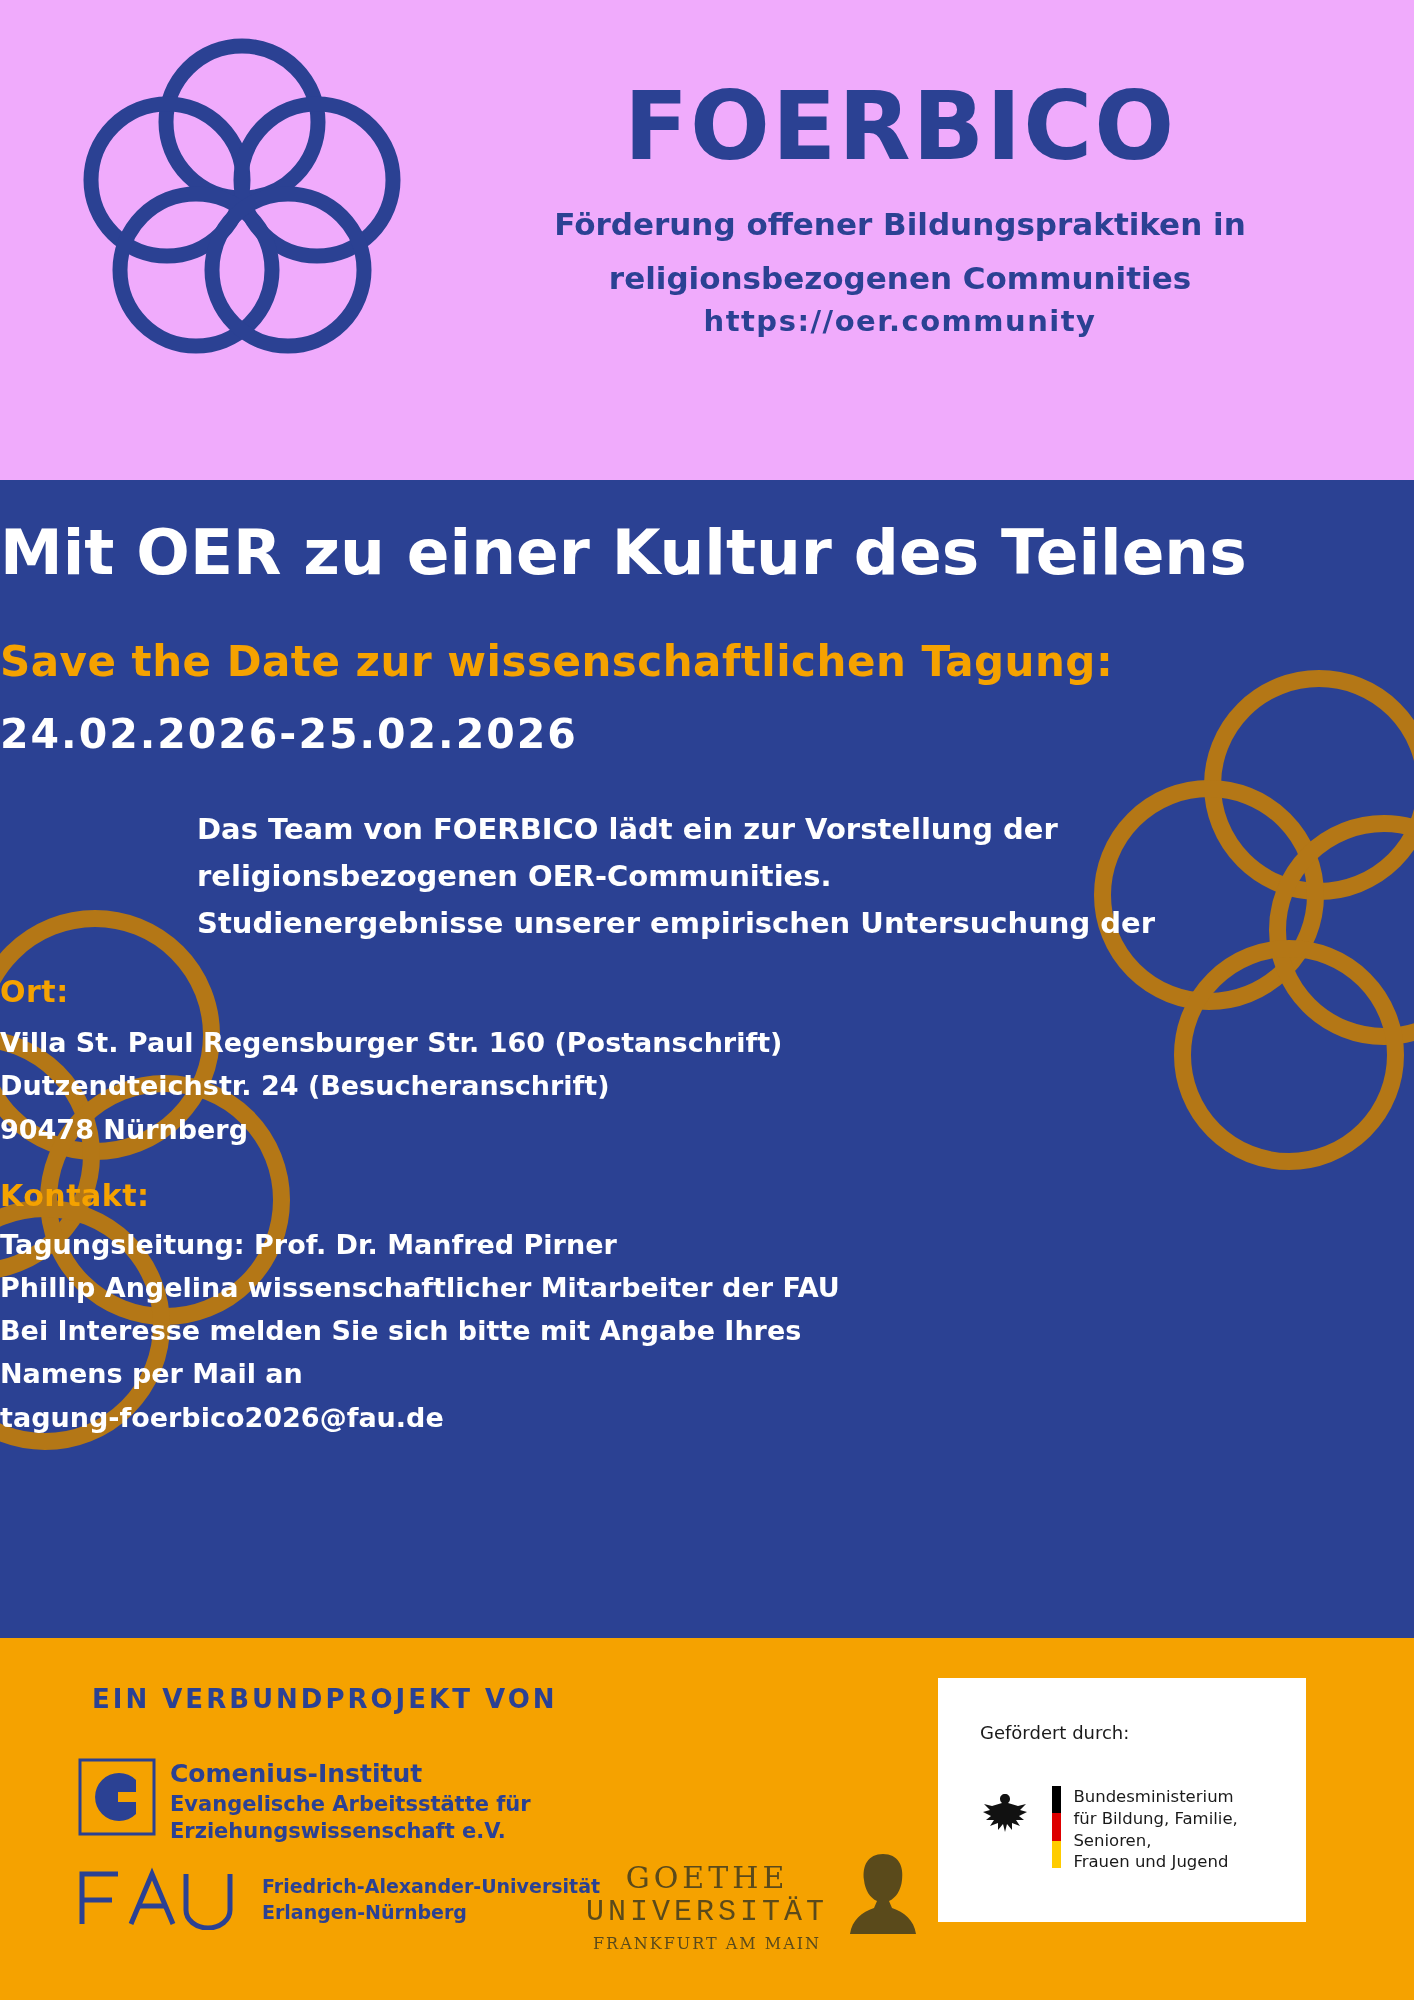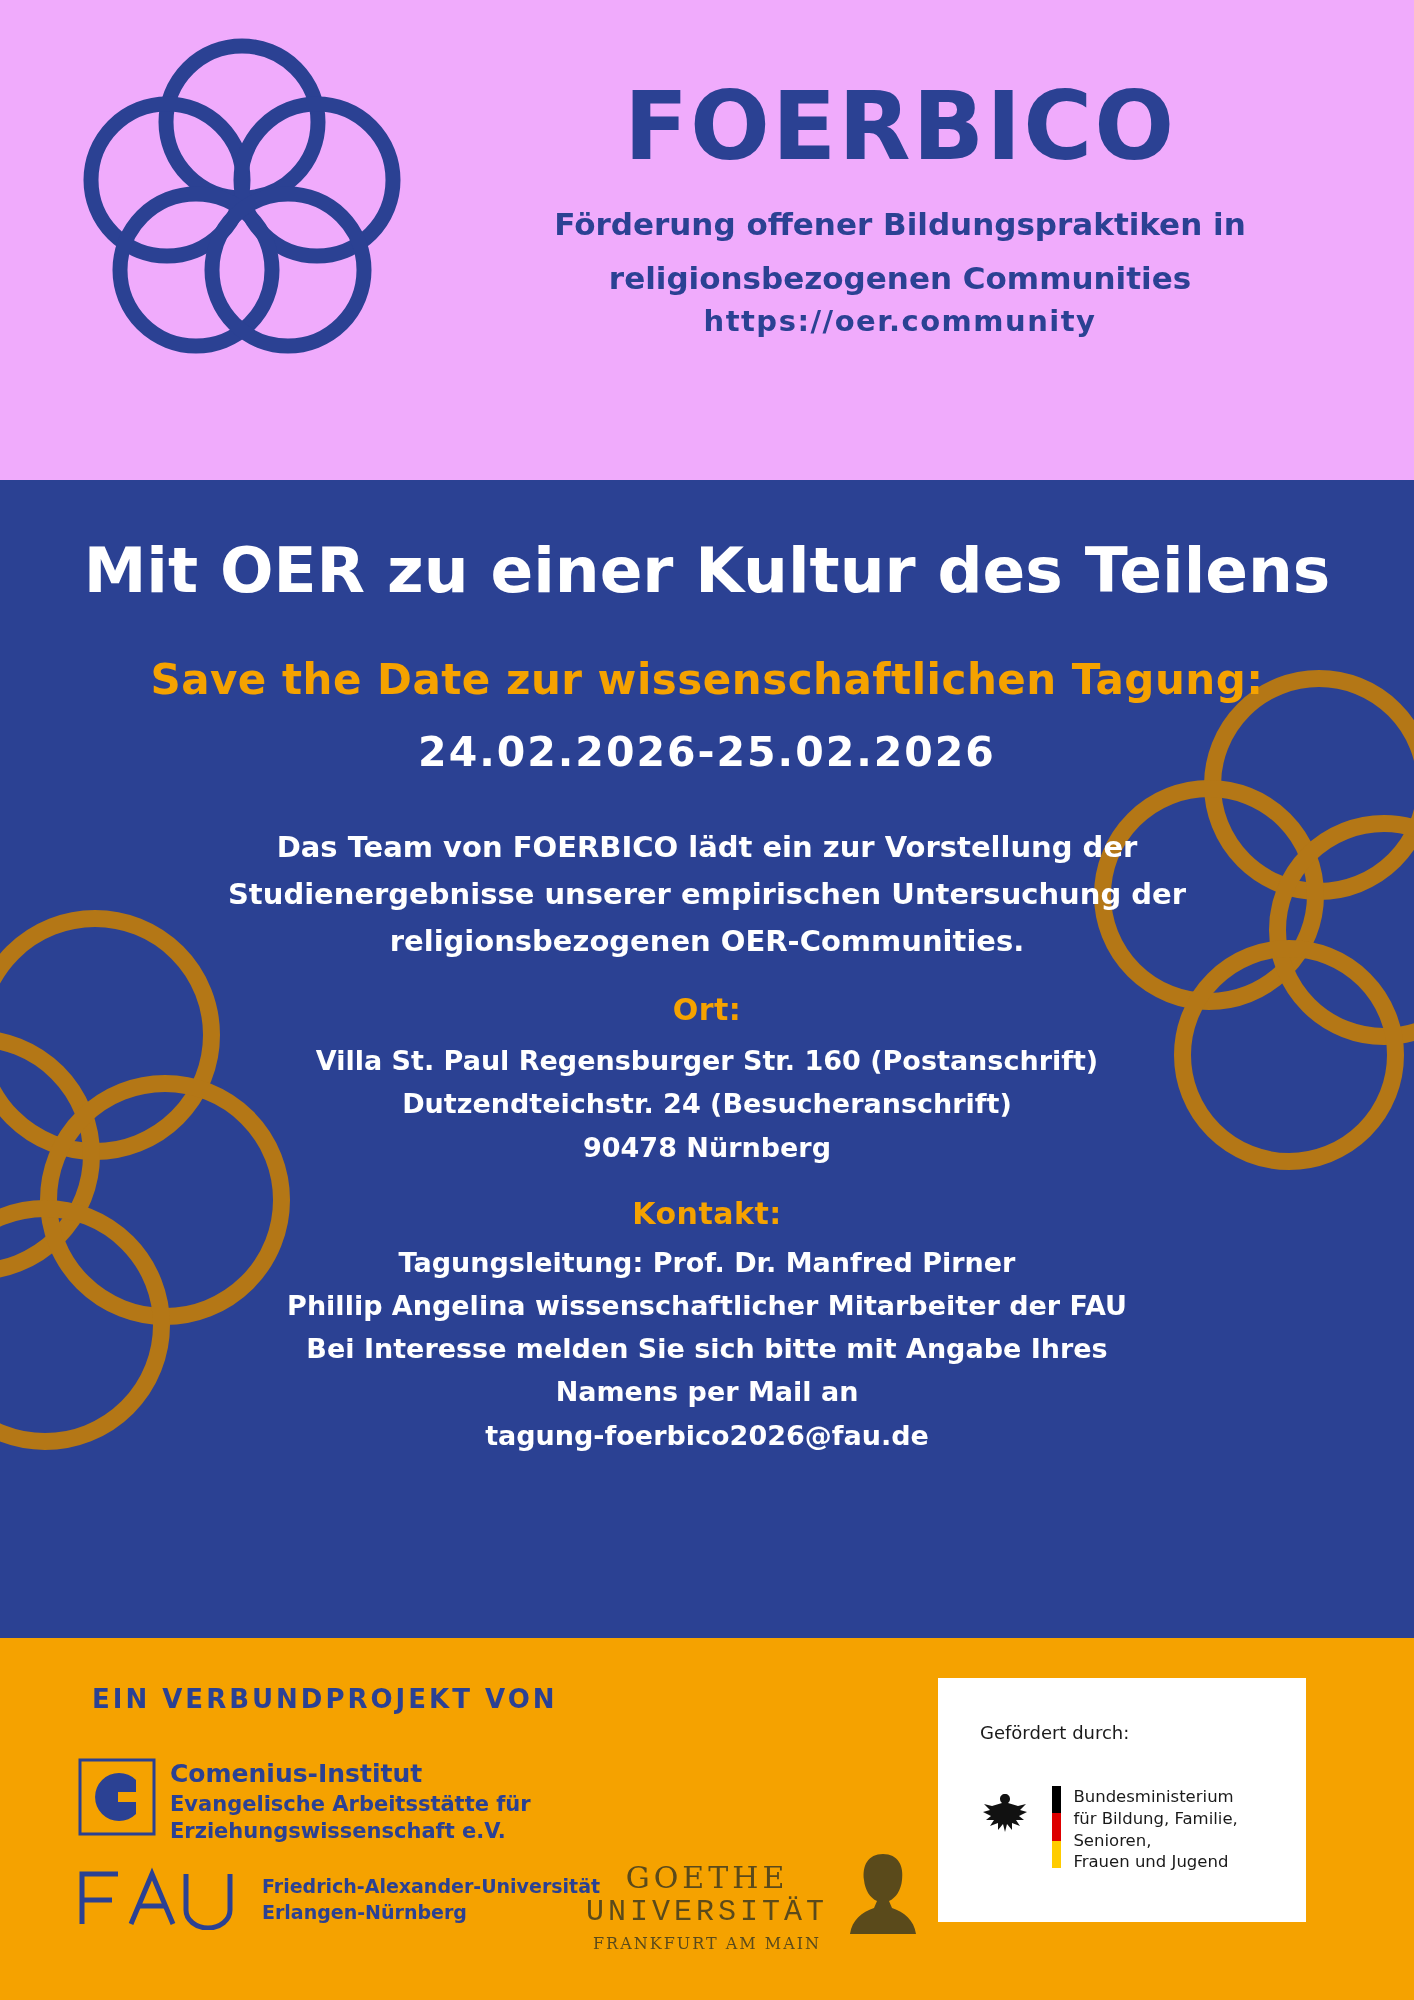--- a/index.html
+++ b/index.html
@@ -71,22 +71,22 @@
   }
   .deco { position: absolute; pointer-events: none; }
   .ring {
     position: absolute;
     border: 17px solid #b47716;
     border-radius: 50%;
   }
   .main-inner {
     position: relative;
     z-index: 3;
-    padding-top: 56px;
-    text-align: center;
+    padding-top: 38px;
+    text-align: left;
     color: #ffffff;
   }
   .headline {
     font-size: 63px;
     font-weight: bold;
     color: #ffffff;
     letter-spacing: 0px;
     line-height: 1.1;
   }
   .savedate {
@@ -259,22 +259,22 @@
       <div class="ring" style="left:70px;  top:290px; width:250px; height:250px;"></div>
     </div>
 
     <div class="main-inner">
       <div class="headline">Mit OER zu einer Kultur des Teilens</div>
       <div class="savedate">Save the Date zur wissenschaftlichen Tagung:</div>
       <div class="dates">24.02.2026-25.02.2026</div>
 
       <div class="intro">
         <div>Das Team von FOERBICO lädt ein zur Vorstellung der</div>
+        <div>religionsbezogenen OER-Communities.</div>
         <div>Studienergebnisse unserer empirischen Untersuchung der</div>
-        <div>religionsbezogenen OER-Communities.</div>
       </div>
 
       <div class="section-label">Ort:</div>
       <div class="addr">
         <div>Villa St. Paul Regensburger Str. 160 (Postanschrift)</div>
         <div>Dutzendteichstr. 24 (Besucheranschrift)</div>
         <div>90478 Nürnberg</div>
       </div>
 
       <div class="section-label">Kontakt:</div>

